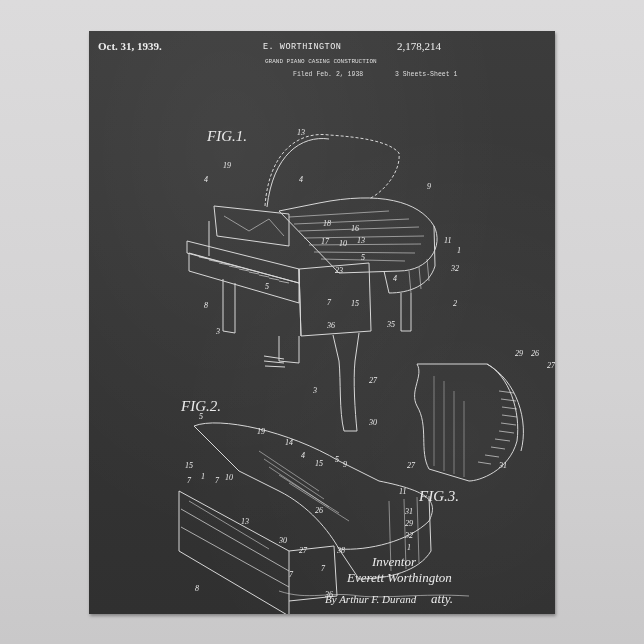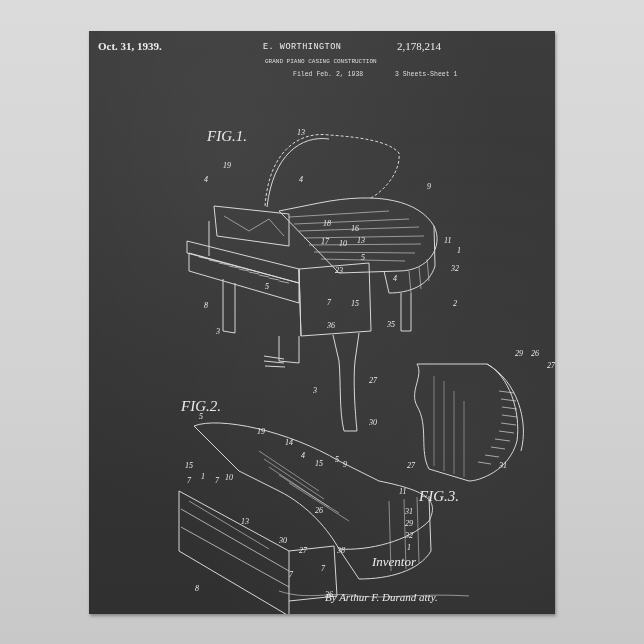--- a/index.html
+++ b/index.html
@@ -22,21 +22,21 @@
   .hdr.date { left:9px; top:9px; font-size:11px; font-weight:bold; }
   .hdr.inventor { left:174px; top:11px; font-size:8.5px; font-family:Liberation Mono, monospace; letter-spacing:0.5px; }
   .hdr.number { left:308px; top:9px; font-size:11px; font-weight:normal; }
   .hdr.title { left:176px; top:27px; font-size:6px; font-family:"Liberation Mono", monospace; color:#dddddd; }
   .hdr.filed { left:204px; top:40px; font-size:6.5px; font-family:"Liberation Mono", monospace; color:#dddddd; }
   .hdr.sheets { left:306px; top:40px; font-size:6.5px; font-family:"Liberation Mono", monospace; color:#dddddd; }
   .sig { position:absolute; color:#ececec; font-style:italic; white-space:nowrap; font-family:"Liberation Serif", serif; }
   .sig.lbl { left:283px; top:523px; font-size:13px; }
   .sig.name { left:258px; top:539px; font-size:13px; }
   .sig.atty { left:236px; top:560px; font-size:11px; }
-  .sig.atty small { font-size:11px; }
+  .sig.atty small { font-size:13px;margin-left:12px; }
   svg.drawing { position:absolute; left:0; top:0; }
   .lbl-num { font-family:"Liberation Serif", serif; font-style:italic; font-size:8px; fill:#eaeaea; }
   .fig-lbl { font-family:"Liberation Serif", serif; font-style:italic; font-size:15px; fill:#eaeaea; }
 </style>
 </head>
 <body>
 
 <div class="poster">
 
   <svg class="drawing" width="466" height="583" viewBox="0 0 466 583">
@@ -152,17 +152,18 @@
   </svg>
 
   <div class="hdr date">Oct. 31, 1939.</div>
   <div class="hdr inventor">E. WORTHINGTON</div>
   <div class="hdr number">2,178,214</div>
   <div class="hdr title">GRAND PIANO CASING CONSTRUCTION</div>
   <div class="hdr filed">Filed Feb. 2, 1938</div>
   <div class="hdr sheets">3 Sheets-Sheet 1</div>
 
   <div class="sig lbl">Inventor</div>
+  <div class="sig name">Everett Worthington</div>
   <div class="sig atty">
     <span>By Arthur F. Durand</span>
     <small>atty.</small>
   </div>
 </div>
 
 </body></html>

